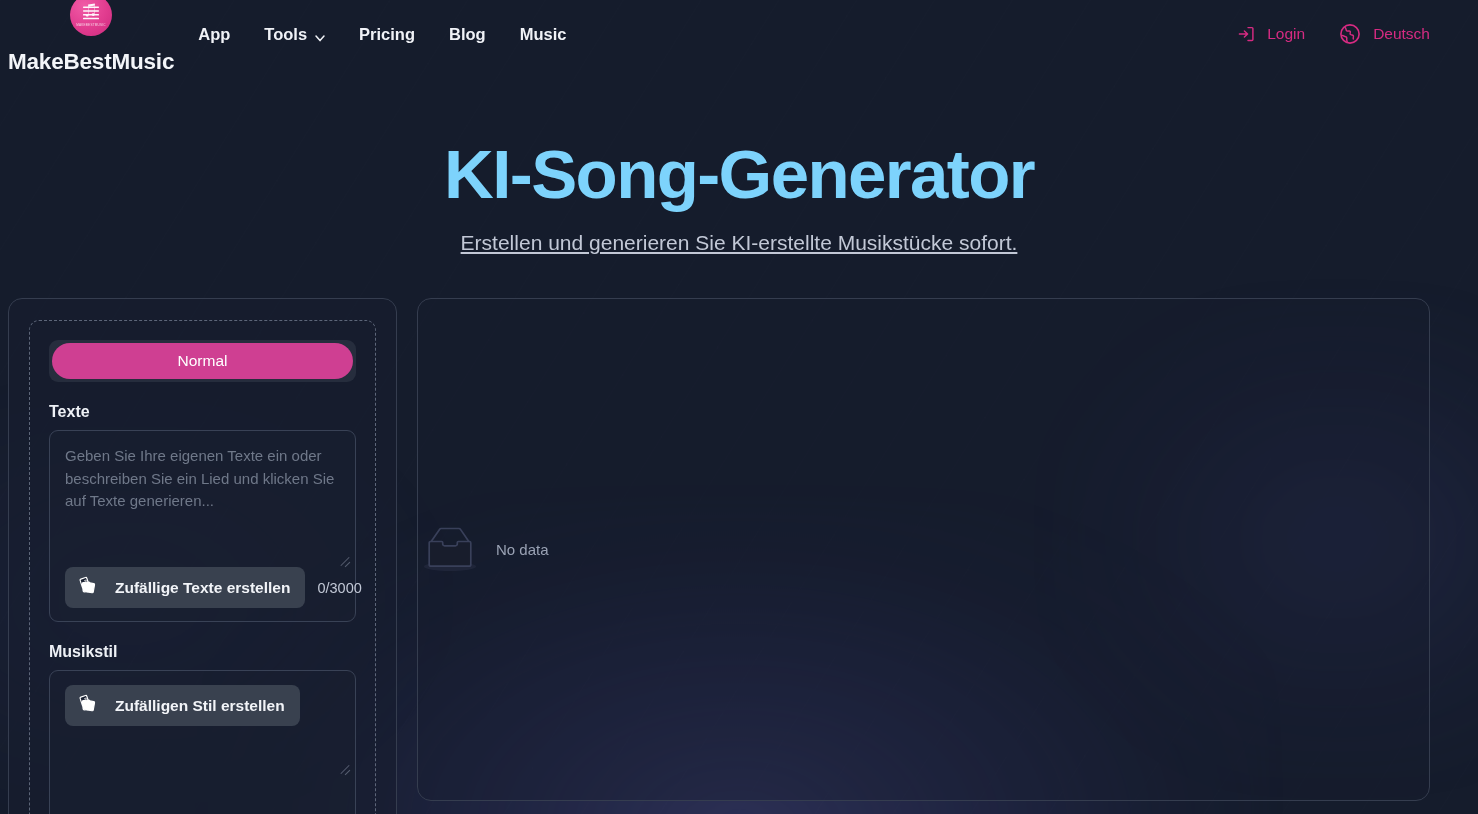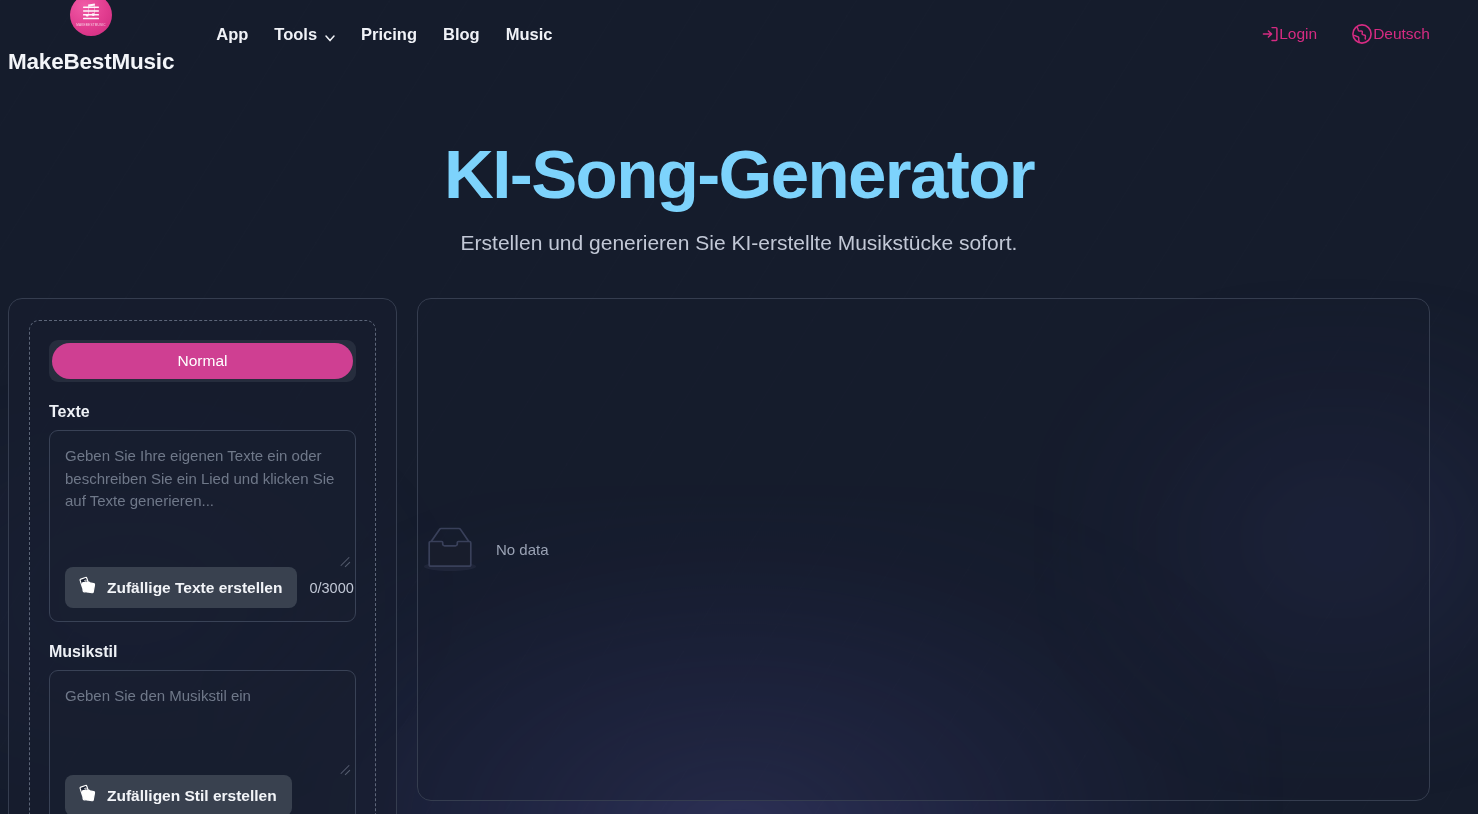--- a/index.html
+++ b/index.html
@@ -112,22 +112,22 @@
     font-size: 22.5px;
     font-weight: 700;
     letter-spacing: -0.2px;
     color: #f3f5f9;
     white-space: nowrap;
   }
 
   .nav {
     display: flex;
     align-items: center;
-    gap: 26px;
-    margin-left: 42px;
+    gap: 34px;
+    margin-left: 24px;
   }
   .nav-item {
     display: flex;
     align-items: center;
     gap: 7px;
     font-size: 16.5px;
     font-weight: 700;
     color: #f0f2f7;
     cursor: pointer;
     white-space: nowrap;
@@ -140,21 +140,21 @@
 
   .header-right {
     margin-left: auto;
     display: flex;
     align-items: center;
     gap: 34px;
   }
   .header-link {
     display: flex;
     align-items: center;
-    gap: 0;
+    gap: 12px;
     font-size: 15.5px;
     color: #d62b82;
     cursor: pointer;
     white-space: nowrap;
   }
   .header-link .ico { display: flex; align-items: center; }
 
   
   .hero {
     position: relative;
@@ -167,20 +167,21 @@
     line-height: 1.05;
     font-weight: 700;
     letter-spacing: -1.6px;
     color: #7dd3fc;
   }
   .hero-sub {
     margin-top: 20px;
     font-size: 21px;
     color: #c2c8d6;
     font-weight: 400;
+    text-decoration: underline;
   }
 
   
   .workspace {
     position: relative;
     z-index: 3;
     margin-top: 43px;
     padding: 0 48px 0 8px;
     display: flex;
     gap: 20px;
@@ -297,21 +298,21 @@
     display: flex;
     align-items: center;
     justify-content: space-between;
     padding-bottom: 13px;
     gap: 12px;
   }
 
   .gen-btn {
     display: inline-flex;
     align-items: center;
-    gap: 10px;
+    gap: 18px;
     background: #39414f;
     border: none;
     border-radius: 8px;
     padding: 9px 15px 9px 13px;
     color: #f2f4f8;
     font-size: 15.5px;
     font-family: inherit;
     font-weight: 700;
     cursor: pointer;
     white-space: nowrap;
@@ -449,21 +450,20 @@
               </svg>
             </span>
             <span>Zufällige Texte erstellen</span>
           </button>
           <span class="counter">0/3000</span>
         </div>
       </div>
 
       <div class="field-label">Musikstil</div>
       <div class="textbox short">
-        <div class="placeholder">Geben Sie den Musikstil ein</div>
         <div class="resize-grip"></div>
         <div class="textbox-footer">
           <button class="gen-btn">
             <span>
               <svg width="19" height="19" viewBox="0 0 20 20" aria-hidden="true">
                 <g stroke="#ffffff" stroke-width="1.25" stroke-linejoin="round" fill="#1c2334">
                   <rect x="3.2" y="2.2" width="7.4" height="9.6" rx="1.1" transform="rotate(-18 6.9 7)"></rect>
                   <rect x="5.0" y="6.6" width="7.6" height="9.8" rx="1.1" transform="rotate(-6 8.8 11.5)" fill="#ffffff"></rect>
                   <rect x="9.2" y="7.4" width="7.6" height="9.8" rx="1.1" transform="rotate(10 13 12.3)" fill="#ffffff"></rect>
                 </g>

